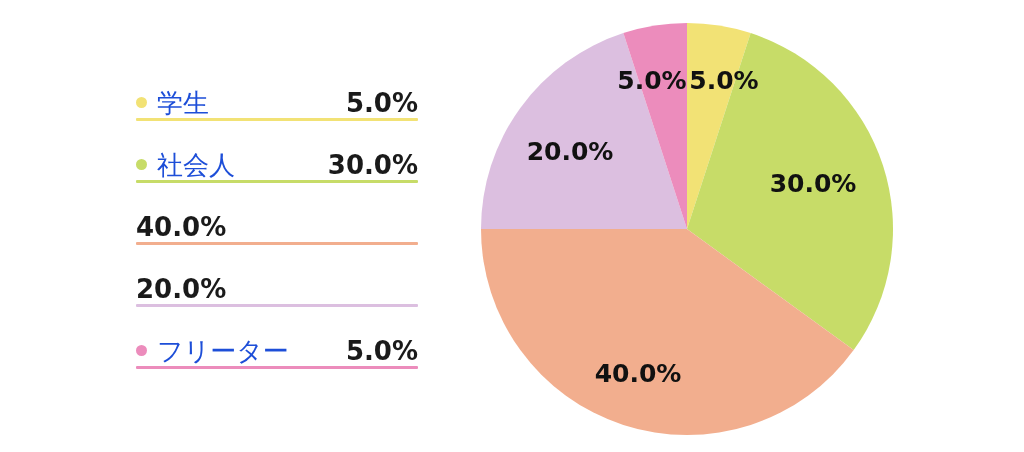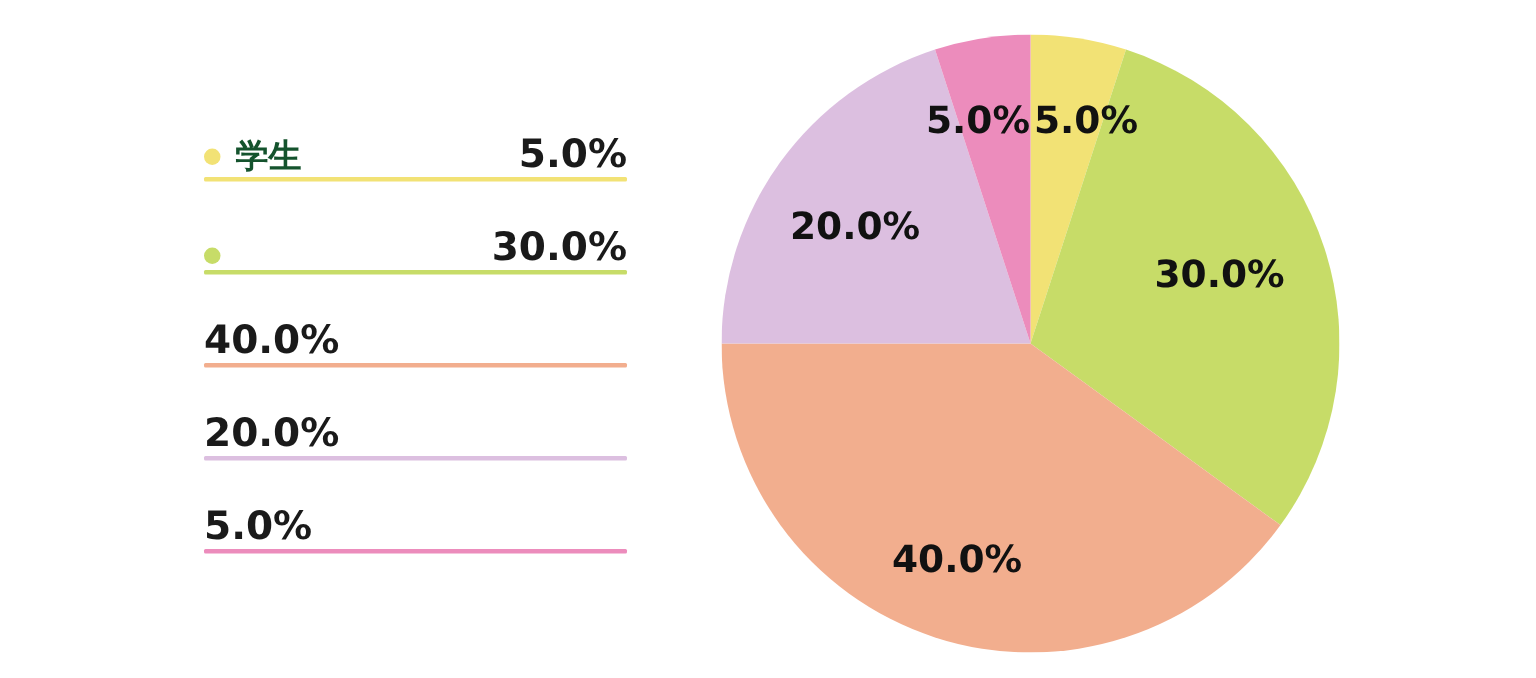--- a/index.html
+++ b/index.html
@@ -51,23 +51,23 @@
   }
   .legend-dot {
     width: 11px;
     height: 11px;
     border-radius: 50%;
     flex: 0 0 auto;
     margin-right: 10px;
     margin-bottom: 2px;
   }
   .legend-label {
-    font-size: 22px;
-    font-weight: 700;
-    color: #14532d;
+    font-size: 26px;
+    font-weight: 400;
+    color: #1d4ed8;
     letter-spacing: 0px;
     line-height: 1;
     white-space: nowrap;
   }
   .legend-value {
     font-size: 26px;
     font-weight: 700;
     color: #1a1a1a;
     line-height: 1;
     white-space: nowrap;
@@ -107,39 +107,44 @@
           <span class="legend-label">学生</span>
         </div>
         <span class="legend-value">5.0%</span>
       </div>
       <div class="legend-line" style="background: rgb(242, 226, 117);"></div>
     </div>
     <div class="legend-row">
       <div class="legend-inner">
         <div class="legend-left">
           <span class="legend-dot" style="background: rgb(199, 220, 104);"></span>
+          <span class="legend-label">社会人</span>
         </div>
         <span class="legend-value">30.0%</span>
       </div>
       <div class="legend-line" style="background: rgb(199, 220, 104);"></div>
     </div>
     <div class="legend-row">
       <div class="legend-inner">
         <span class="legend-value">40.0%</span>
       </div>
       <div class="legend-line" style="background: rgb(242, 174, 142);"></div>
     </div>
     <div class="legend-row">
       <div class="legend-inner">
         <span class="legend-value">20.0%</span>
       </div>
       <div class="legend-line" style="background: rgb(220, 191, 224);"></div>
     </div>
     <div class="legend-row">
       <div class="legend-inner">
+        <div class="legend-left">
+          <span class="legend-dot" style="background: rgb(236, 140, 188);"></span>
+          <span class="legend-label">フリーター</span>
+        </div>
         <span class="legend-value">5.0%</span>
       </div>
       <div class="legend-line" style="background: rgb(236, 140, 188);"></div>
     </div>
   </div>
 
 <div id="pie-wrap">
   <svg id="pie-svg" viewBox="0 0 412 412">
       <path d="M 206 206 L 206.00 0.00 A 206 206 0 0 1 269.66 10.08 Z" fill="#f2e275"></path>
       <path d="M 206 206 L 269.66 10.08 A 206 206 0 0 1 372.66 327.08 Z" fill="#c7dc68"></path>

